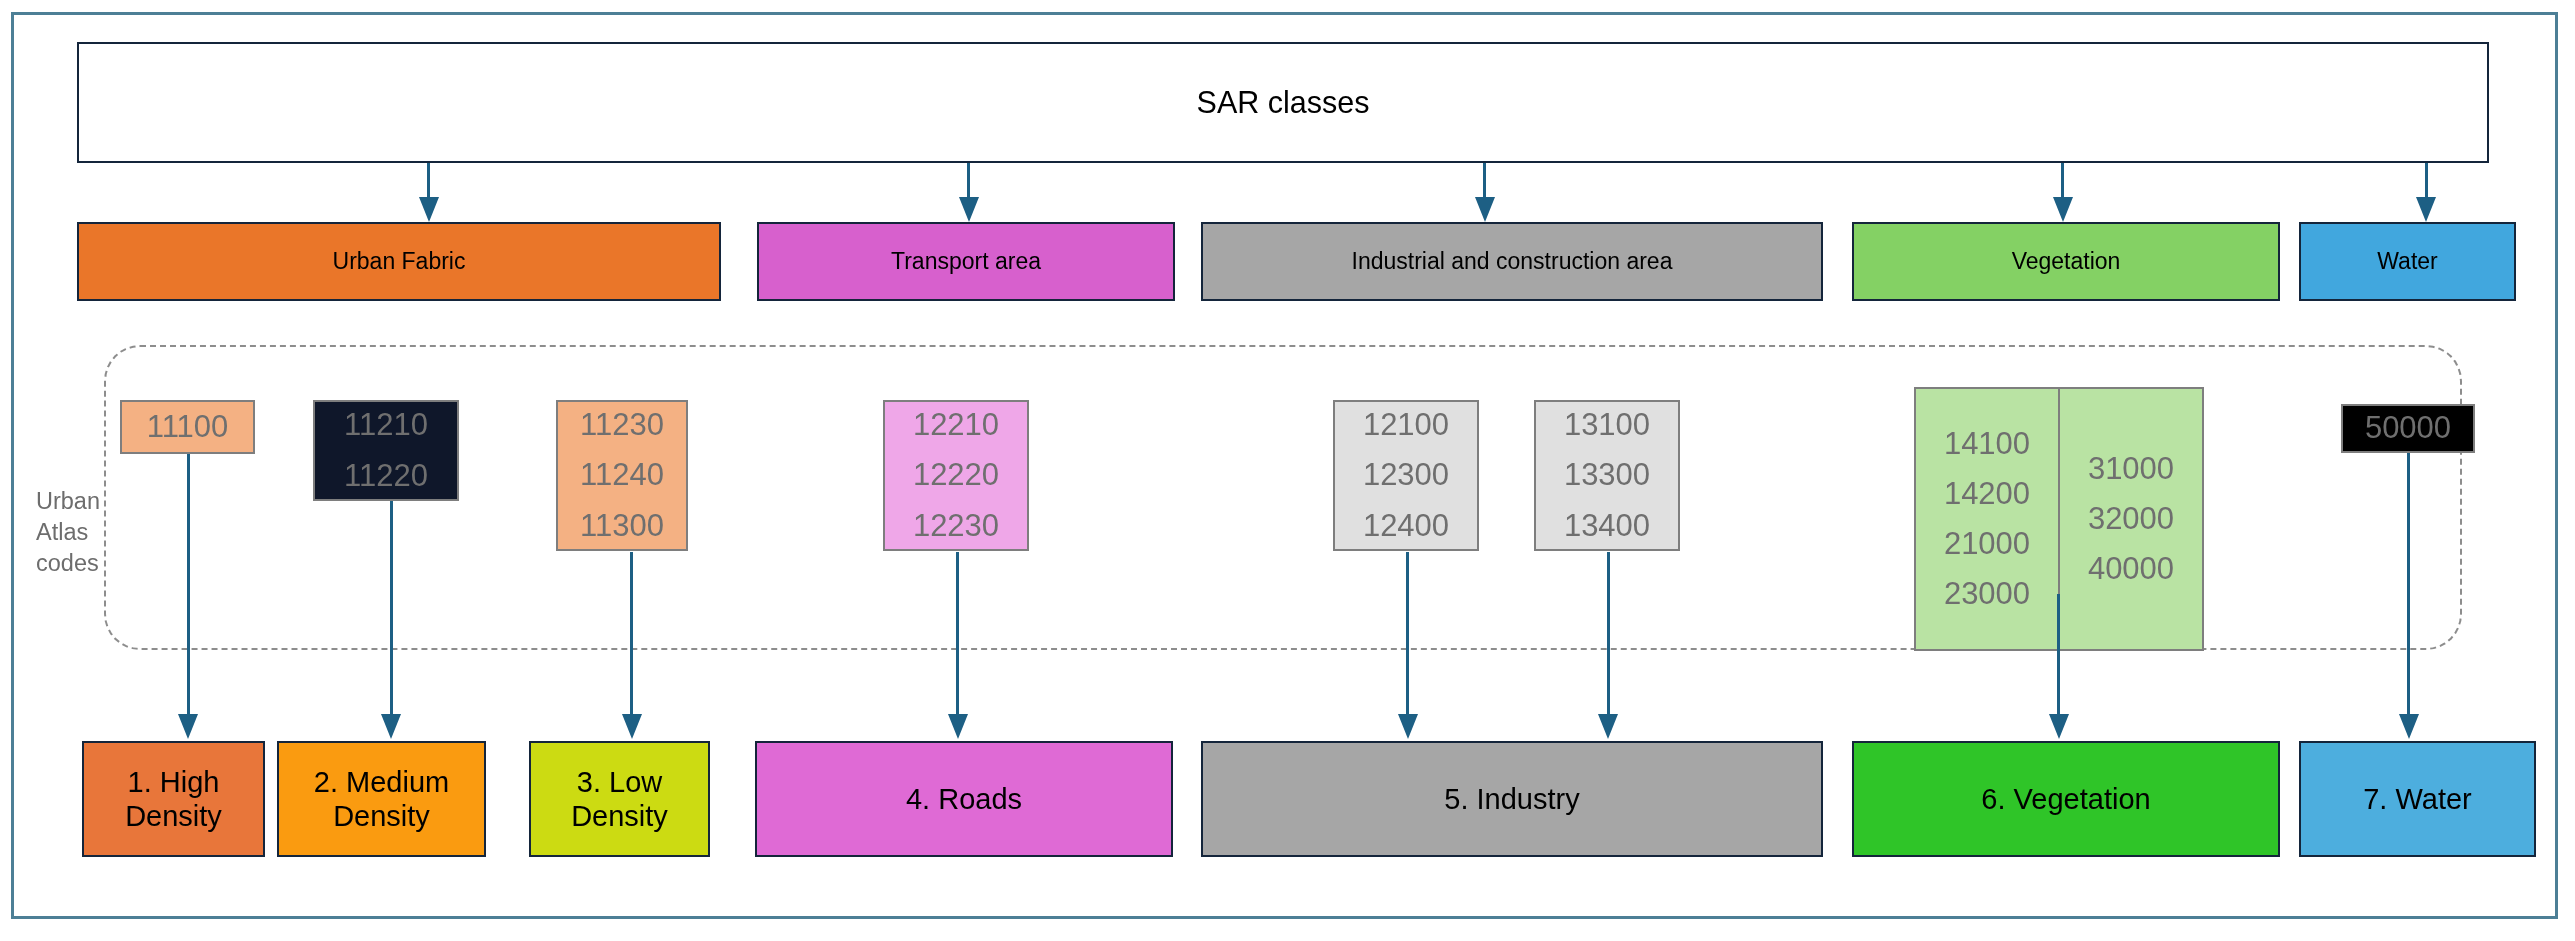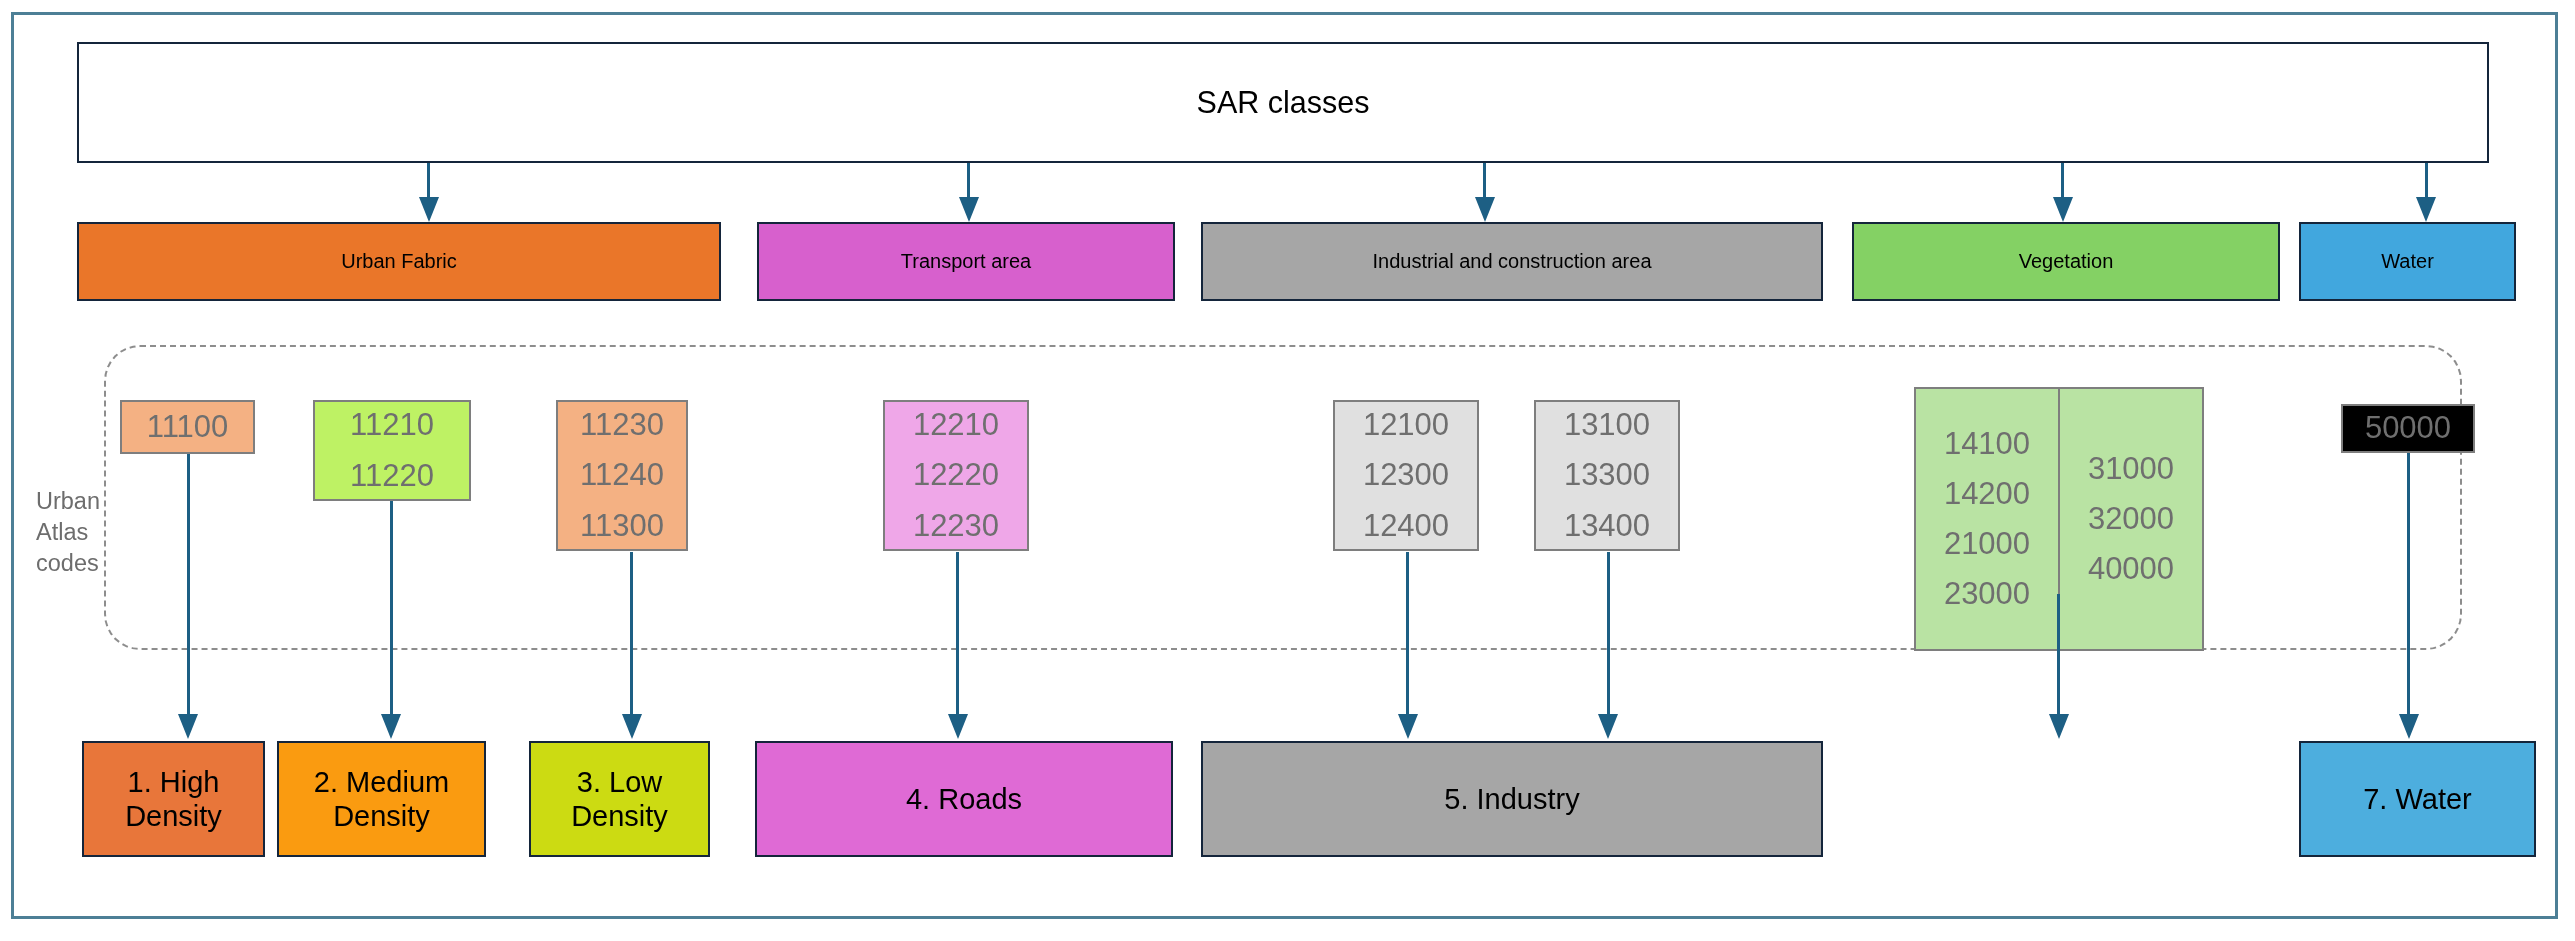--- a/index.html
+++ b/index.html
@@ -47,21 +47,21 @@
     width: 2412px;
     height: 121px;
     background: #ffffff;
     font-size: 30.5px;
   }
 
   
   .cat-box {
     top: 222px;
     height: 79px;
-    font-size: 20px;
+    font-size: 23px;
   }
 
   
   .out-box {
     top: 741px;
     height: 116px;
     font-size: 29px;
   }
 
   
@@ -187,21 +187,21 @@
   <div id="ua-label">
     <span>Urban</span><br>
     <span>Atlas</span><br>
     <span>codes</span>
   </div>
 
   <div class="code-box" style="left:120px; top:400px; width:135px; height:54px; background:#f4b183;">
     <span class="code-line">11100</span>
   </div>
 
-  <div class="code-box" style="left:313px; top:400px; width:158px; height:101px; background:#bef264;">
+  <div class="code-box" style="left:313px; top:400px; width:146px; height:101px; background:#0f172a;">
     <span class="code-line">11210</span>
     <span class="code-line">11220</span>
   </div>
 
   <div class="code-box" style="left:556px; top:400px; width:132px; height:151px; background:#f4b183;">
     <span class="code-line">11230</span>
     <span class="code-line">11240</span>
     <span class="code-line">11300</span>
   </div>
 
@@ -287,19 +287,22 @@
   </div>
 
   <div class="box out-box" style="left:755px; width:418px; background:#df6ad5;">
     <span>4. Roads</span>
   </div>
 
   <div class="box out-box" style="left:1201px; width:622px; background:#a6a6a6;">
     <span>5. Industry</span>
   </div>
 
+  <div class="box out-box" style="left:1852px; width:428px; background:#2fc528;">
+    <span>6. Vegetation</span>
+  </div>
 
   <div class="box out-box" style="left:2299px; width:237px; background:#4daede;">
     <span>7. Water</span>
   </div>
 
 </div>
 
 
 </body></html>

